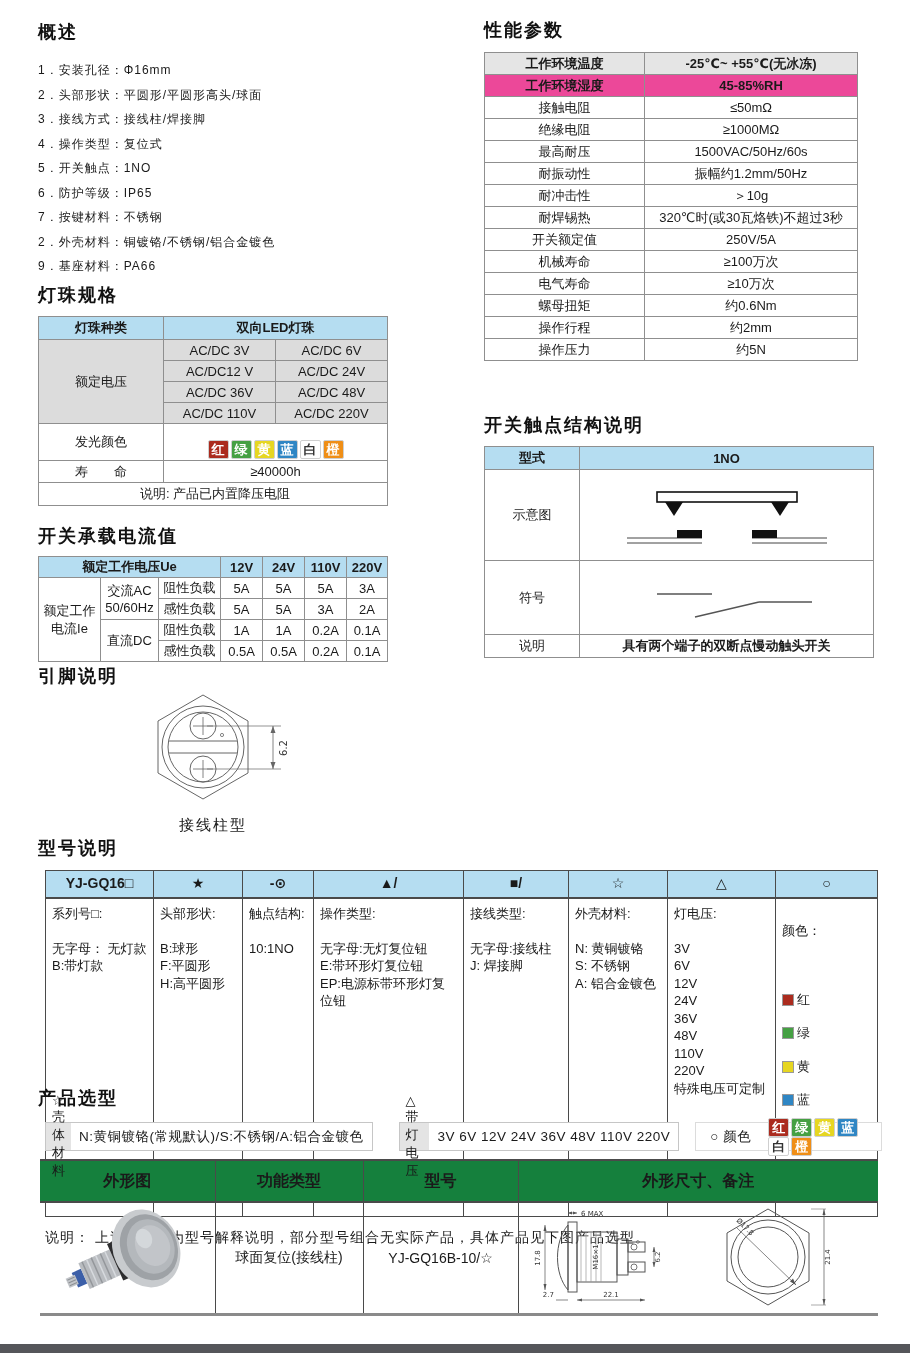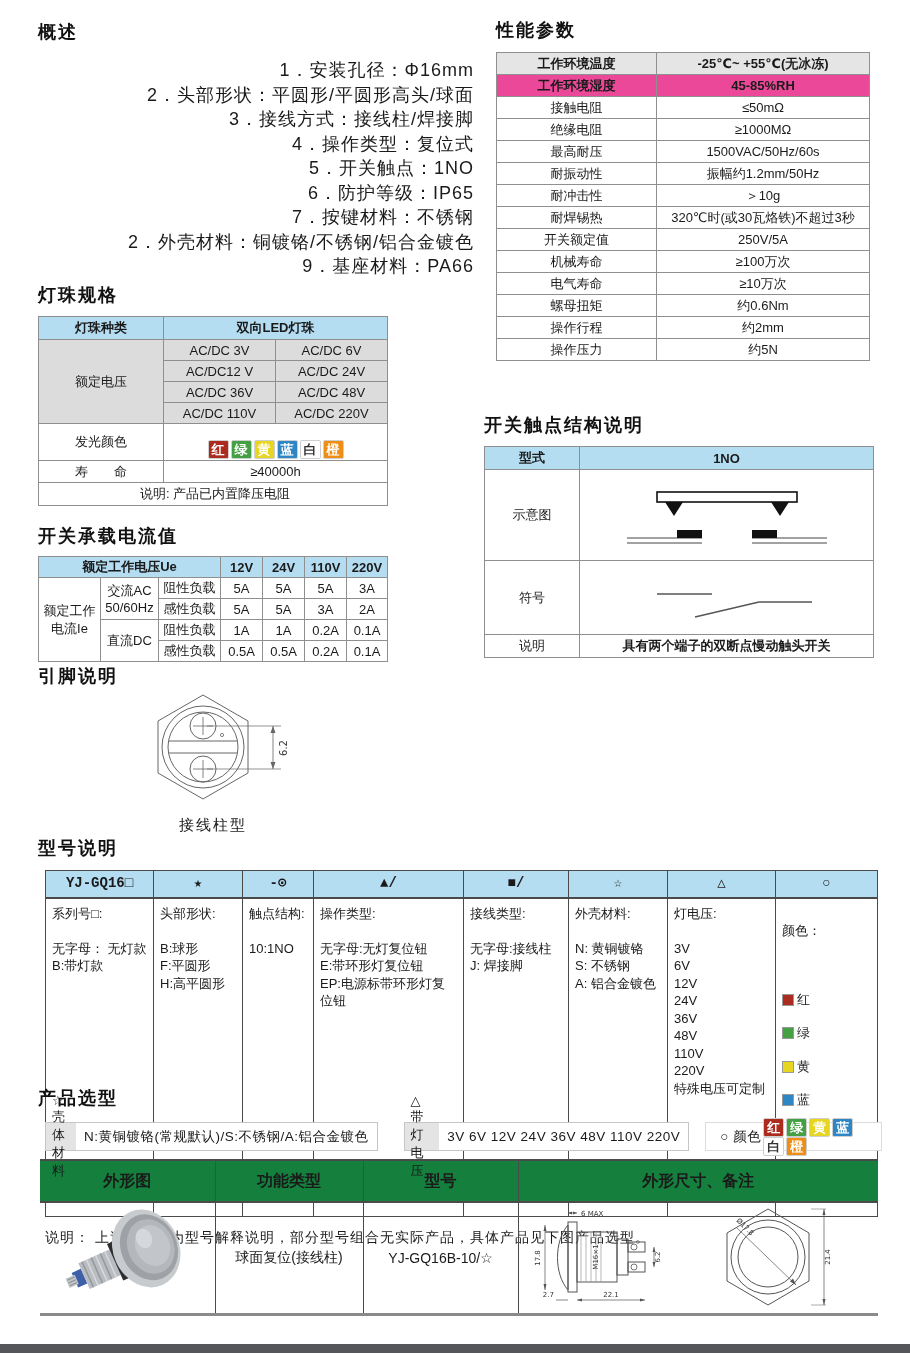--- a/index.html
+++ b/index.html
@@ -15,33 +15,33 @@
   table.t { border-collapse:collapse; table-layout:fixed; }
   table.t td { border:1px solid #8f8f8f; font-size:13px; padding:1px 4px; text-align:center; white-space:pre-line; overflow:hidden; }
   tr.hdr td { background:#b5ddf1; font-weight:bold; }
   td.blue { background:#e5e5e5; font-weight:bold; }
   td.blue2 { background:#ec4899; font-weight:bold; }
   td.gray { background:#dcdcdc; }
   td.left { text-align:left; padding-left:12px; }
 
   
   .ov-list { list-style:none; margin:14px 0 0 0; padding:0; }
-  .ov-list li { font-size:18px; line-height:24.5px; letter-spacing:1px;text-align:right; }
+  .ov-list li { font-size:12px; line-height:24.5px; letter-spacing:1px; }
 
   
   .badge { display:inline-block; min-width:17px; height:17px; line-height:17px; padding:0 1px;
            font-size:13px; font-weight:bold; text-align:center; border-radius:2px;
            border:1px solid #cfcfcf; margin:0 1px; vertical-align:middle; }
 
   
   table.mt { border-collapse:collapse; table-layout:fixed; }
   table.mt td { border:1px solid #4a4a4a; font-size:13px; line-height:17.5px; padding:6px 6px;
                 vertical-align:top; text-align:left; white-space:pre-line; overflow:hidden; }
   table.mt tr.hdr td { background:#b5ddf1; text-align:center; vertical-align:middle;
-                       font-size:14px; font-weight:bold; padding:4px 2px; border-bottom-width:2px;font-family:Liberation Mono, monospace; }
+                       font-size:14px; font-weight:bold; padding:4px 2px; border-bottom-width:2px; }
   .swatch-row { display:flex; align-items:center; gap:3px; line-height:16px; }
   .swatch { display:inline-block; width:10px; height:10px; border:1px solid #999; }
 
   
   .legend { display:flex; align-items:stretch; margin-top:12px; }
   .lg-box { display:flex; align-items:center; border:1px solid #c6c6c6; background:#fff; height:27px; }
   .lg-badge { background:#e4e4e4; font-size:13px; padding:0 6px; align-self:stretch; display:flex; align-items:center; }
   .lg-text { font-size:13.5px; padding:0 8px; letter-spacing:0.5px; white-space:nowrap; }
 
   
@@ -66,21 +66,21 @@
     <li>3．接线方式：接线柱/焊接脚</li>
     <li>4．操作类型：复位式</li>
     <li>5．开关触点：1NO</li>
     <li>6．防护等级：IP65</li>
     <li>7．按键材料：不锈钢</li>
     <li>2．外壳材料：铜镀铬/不锈钢/铝合金镀色</li>
     <li>9．基座材料：PA66</li>
   </ul>
 </div>
 
-<div class="sec" style="left:484px; top:18px; width:380px;margin-left:12px;">
+<div class="sec" style="left:484px; top:18px; width:380px;">
   <div class="sec-title">性能参数</div>
   <table class="t" style="width:374px; margin-top:10px;">
     <colgroup>
         <col style="width:160px;">
         <col>
       </colgroup>
     <tbody>
         <tr style="height:22px;">
           <td class="blue">工作环境温度</td>
           <td class="blue left" style="font-weight:bold;">-25℃~ +55℃(无冰冻)</td>
@@ -402,21 +402,21 @@
   <div class="legend">
     <div class="lg-box" style="margin-left:7px;">
       <span class="lg-badge">☆壳体材料</span>
       <span class="lg-text">N:黄铜镀铬(常规默认)/S:不锈钢/A:铝合金镀色</span>
     </div>
     <div class="lg-box" style="margin-left:26px;">
       <span class="lg-badge">△带灯电压</span>
       <span class="lg-text">3V 6V 12V 24V 36V 48V 110V 220V</span>
     </div>
     <div class="lg-box" style="margin-left:16px; border-color:#dcdcdc;">
-      <span class="lg-text" style="padding-right:1px;margin-left:6px;">○ 颜色</span>
+      <span class="lg-text" style="padding-right:16px;margin-left:6px;">○ 颜色</span>
       <span style="padding-right:5px;"><span class="badge" style="background-color: rgb(171, 43, 30); color: rgb(255, 255, 255);">红</span><span class="badge" style="background-color: rgb(69, 160, 67); color: rgb(255, 255, 255);">绿</span><span class="badge" style="background-color: rgb(230, 214, 33); color: rgb(255, 255, 255);">黄</span><span class="badge" style="background-color: rgb(47, 134, 196); color: rgb(255, 255, 255);">蓝</span><span class="badge" style="background-color: rgb(255, 255, 255); color: rgb(51, 51, 51);">白</span><span class="badge" style="background-color: rgb(239, 142, 22); color: rgb(255, 255, 255);">橙</span></span>
     </div>
   </div>
 
   <table class="pt" style="width:838px; margin:8px 0 0 2px;">
     <colgroup>
         <col style="width:175px;">
         <col style="width:148px;">
         <col style="width:155px;">
         <col>

